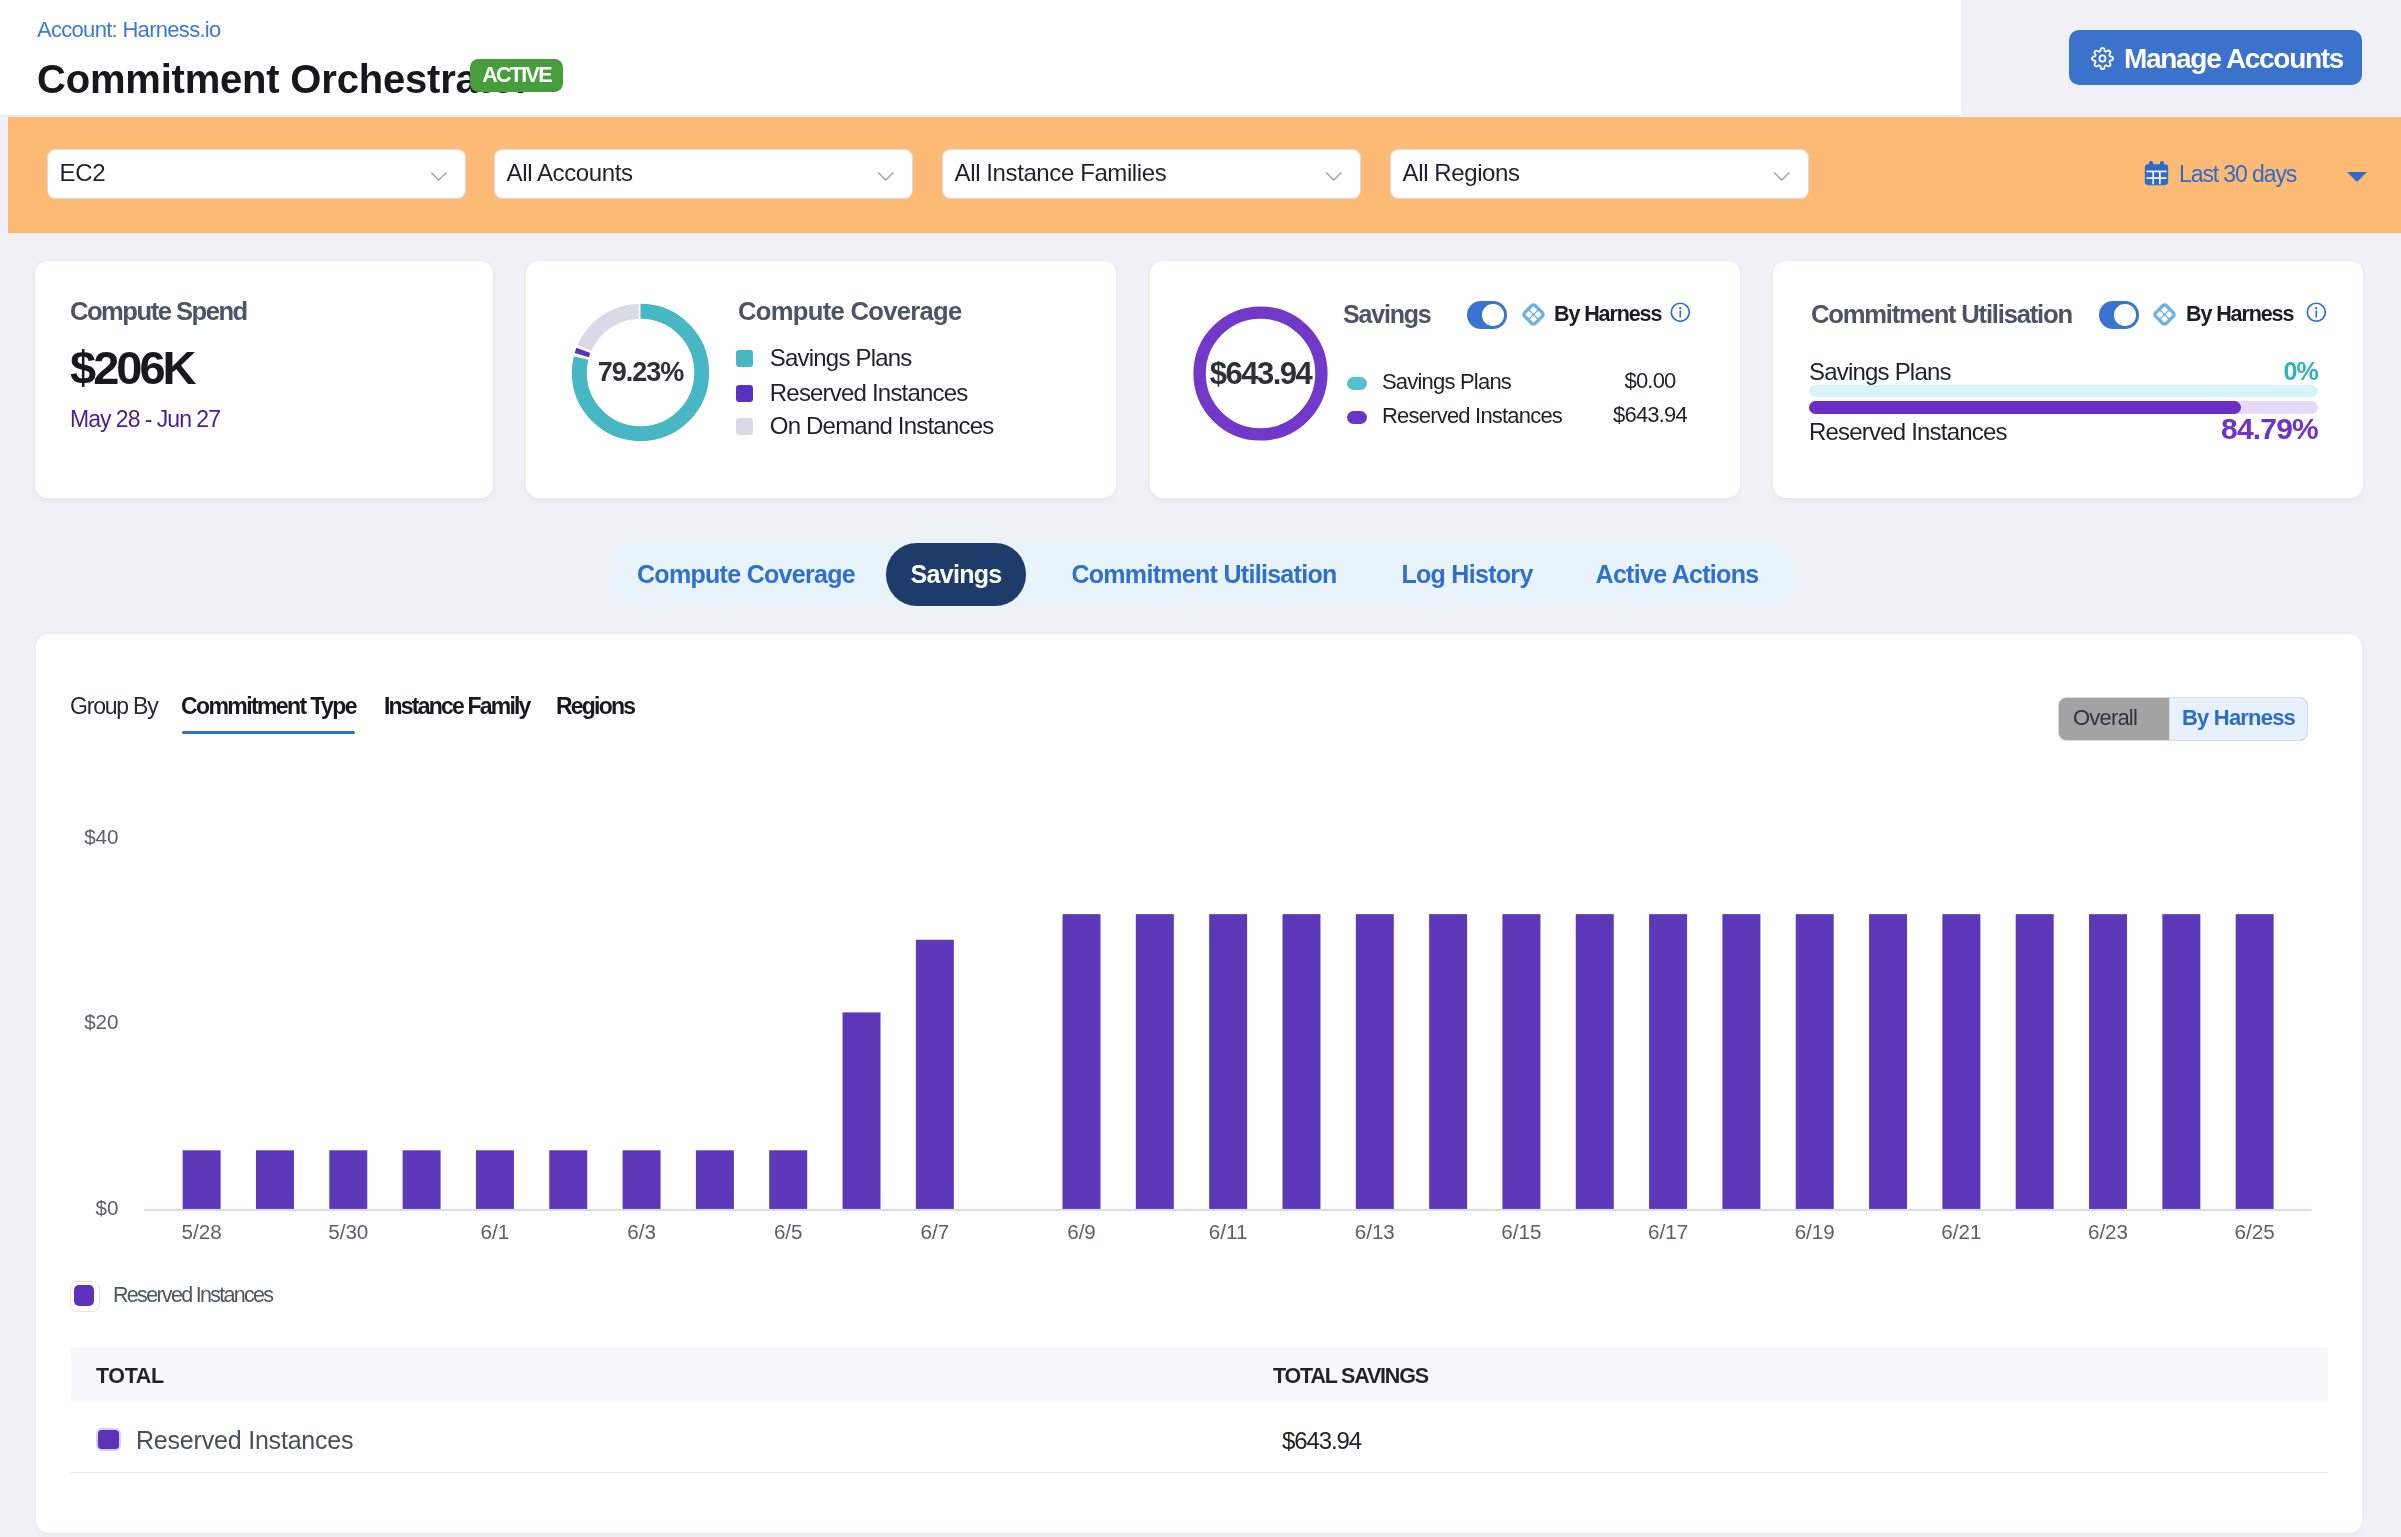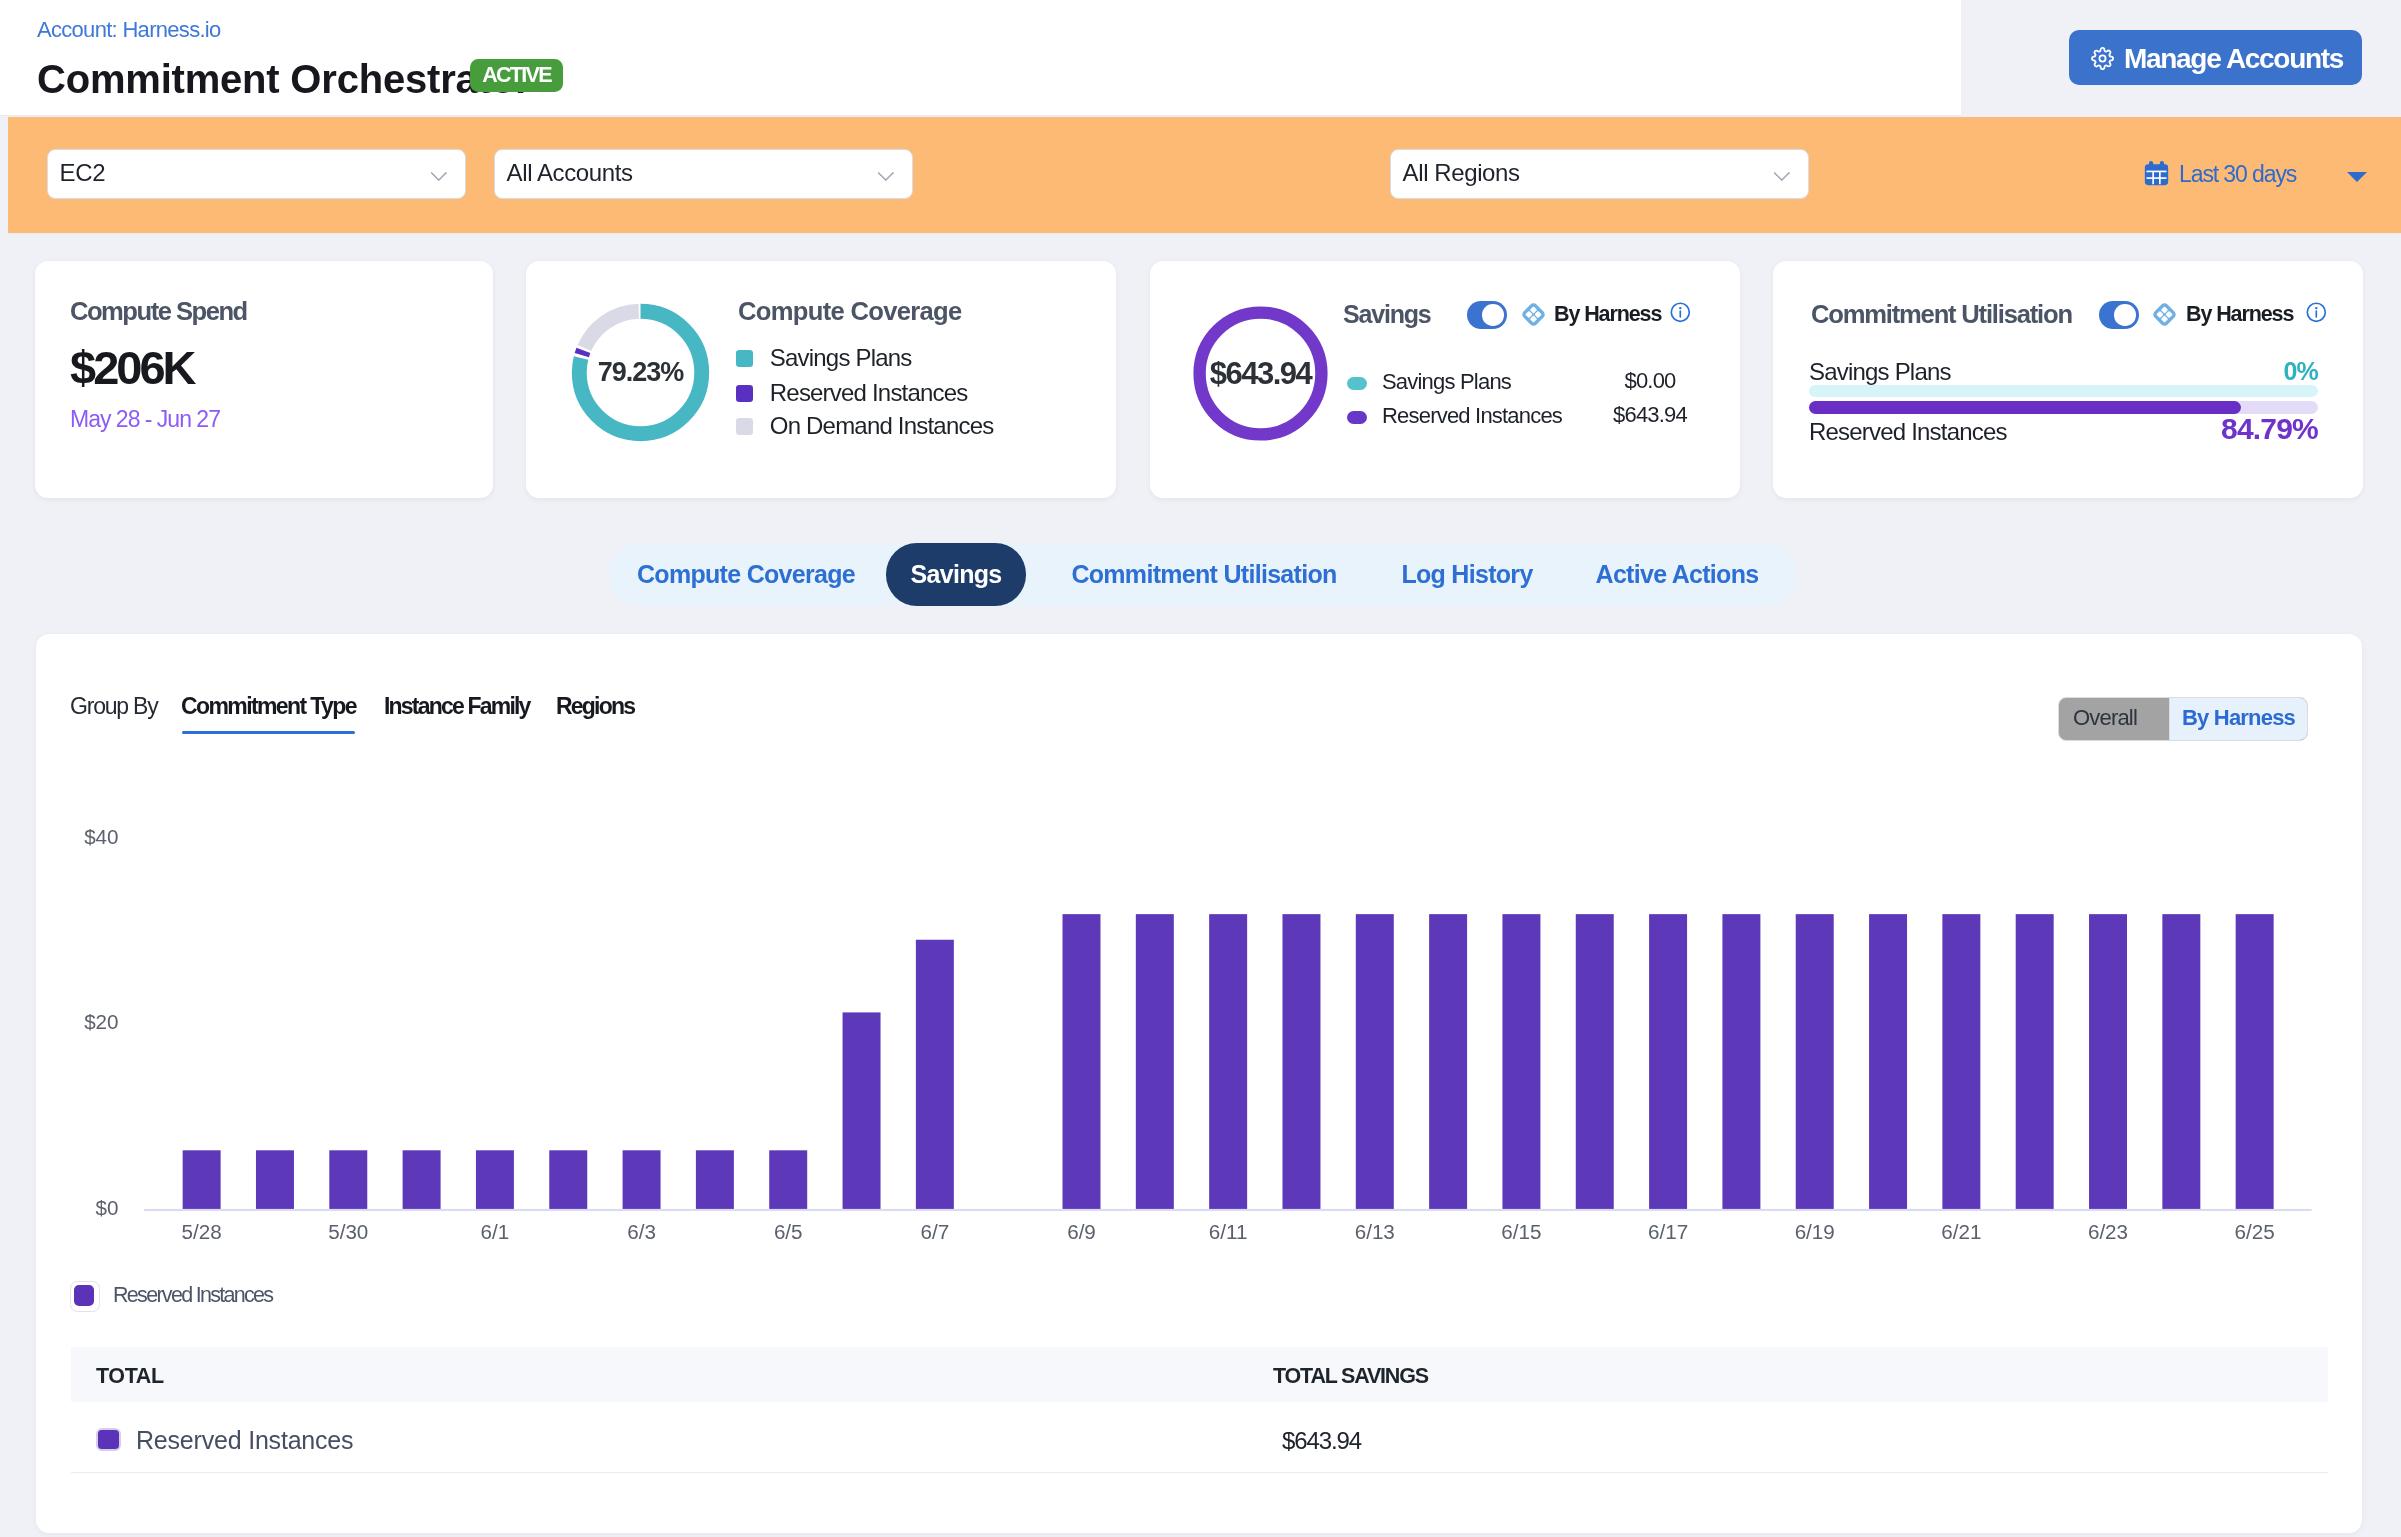--- a/index.html
+++ b/index.html
@@ -23,21 +23,21 @@
 
 .card { position:absolute; top:261px; height:237px; background:#fff; border-radius:13.2px; box-shadow:0 1.7px 5px rgba(40,50,80,0.06); }
 #card1 { left:35px;  width:458px; }
 #card2 { left:526px; width:590px; }
 #card3 { left:1150px; width:590px; }
 #card4 { left:1773px; width:590px; }
 .ctitle { font-size:25.6px; font-weight:bold; color:#4c5565; letter-spacing:-0.7px; }
 
 #card1 .ctitle { position:absolute; left:35px; top:36px; letter-spacing:-1.5px; }
 #cs-val { position:absolute; left:35px; top:79px; font-size:47px; font-weight:800; color:#17191e; letter-spacing:-3px; }
-#cs-date { position:absolute; left:35px; top:145px; font-size:23px; color:#8b5cf6; letter-spacing:-1px; }
+#cs-date { position:absolute; left:35px; top:145px; font-size:23px; color:#4c1d95; letter-spacing:-1px; }
 
 #card2 .ctitle { position:absolute; left:212px; top:36px; }
 #donut2 { position:absolute; left:45px; top:42px; }
 #donut2-label { position:absolute; left:45px; top:42px; width:139px; height:139px; text-align:center; line-height:139px; font-size:27px; font-weight:bold; color:#2c3137; letter-spacing:-1px; }
 .leg2 { position:absolute; left:210px; font-size:24px; color:#1d222a; letter-spacing:-0.8px; }
 .leg2 .sw { display:inline-block; width:17.3px; height:17.3px; border-radius:3.3px; margin-right:16.5px; position:relative; top:0.8px; }
 
 #ring3 { position:absolute; left:43px; top:45px; }
 #ring3-label { position:absolute; left:43px; top:45px; width:135px; height:135px; text-align:center; line-height:135px; font-size:31px; font-weight:bold; color:#2c3137; letter-spacing:-1.5px; }
 #card3 .ctitle { position:absolute; left:193px; top:39px; font-size:25px; letter-spacing:-1.2px; }
@@ -100,20 +100,21 @@
     <svg width="23" height="23" viewBox="0 0 24 24" fill="none" stroke="#fff" stroke-width="1.9" stroke-linecap="round" stroke-linejoin="round">
         <circle cx="12" cy="12" r="3.2"></circle>
         <path d="M19.4 15a1.65 1.65 0 0 0 .33 1.82l.06.06a2 2 0 0 1 0 2.83 2 2 0 0 1-2.83 0l-.06-.06a1.65 1.65 0 0 0-1.82-.33 1.65 1.65 0 0 0-1 1.51V21a2 2 0 0 1-2 2 2 2 0 0 1-2-2v-.09A1.65 1.65 0 0 0 9 19.4a1.65 1.65 0 0 0-1.82.33l-.06.06a2 2 0 0 1-2.83 0 2 2 0 0 1 0-2.83l.06-.06a1.65 1.65 0 0 0 .33-1.82 1.65 1.65 0 0 0-1.51-1H3a2 2 0 0 1-2-2 2 2 0 0 1 2-2h.09A1.65 1.65 0 0 0 4.6 9a1.65 1.65 0 0 0-.33-1.82l-.06-.06a2 2 0 0 1 0-2.83 2 2 0 0 1 2.83 0l.06.06a1.65 1.65 0 0 0 1.82.33H9a1.65 1.65 0 0 0 1-1.51V3a2 2 0 0 1 2-2 2 2 0 0 1 2 2v.09a1.65 1.65 0 0 0 1 1.51 1.65 1.65 0 0 0 1.82-.33l.06-.06a2 2 0 0 1 2.83 0 2 2 0 0 1 0 2.83l-.06.06a1.65 1.65 0 0 0-.33 1.82V9a1.65 1.65 0 0 0 1.51 1H21a2 2 0 0 1 2 2 2 2 0 0 1-2 2h-.09a1.65 1.65 0 0 0-1.51 1z"></path>
       </svg>
     <span class="txt">Manage Accounts</span>
   </div>
 </div>
 <div id="filters">
   <div class="sel" style="left:39px;">EC2<span class="chev"></span></div>
   <div class="sel" style="left:486px;">All Accounts<span class="chev"></span></div>
+  <div class="sel" style="left:934px;">All Instance Families<span class="chev"></span></div>
   <div class="sel" style="left:1382px;">All Regions<span class="chev"></span></div>
   <svg id="cal" width="25" height="25" viewBox="0 0 30 30">
       <rect x="1" y="4" width="28" height="25" rx="4" fill="#2d6bce"></rect>
       <rect x="6" y="0" width="5" height="9" rx="2.5" fill="#2d6bce"></rect>
       <rect x="19" y="0" width="5" height="9" rx="2.5" fill="#2d6bce"></rect>
       <g stroke="#fff" stroke-width="2">
         <line x1="3" y1="12.5" x2="27" y2="12.5"></line>
         <line x1="11" y1="12.5" x2="11" y2="28"></line>
         <line x1="19" y1="12.5" x2="19" y2="28"></line>
         <line x1="3" y1="20.5" x2="27" y2="20.5"></line>

